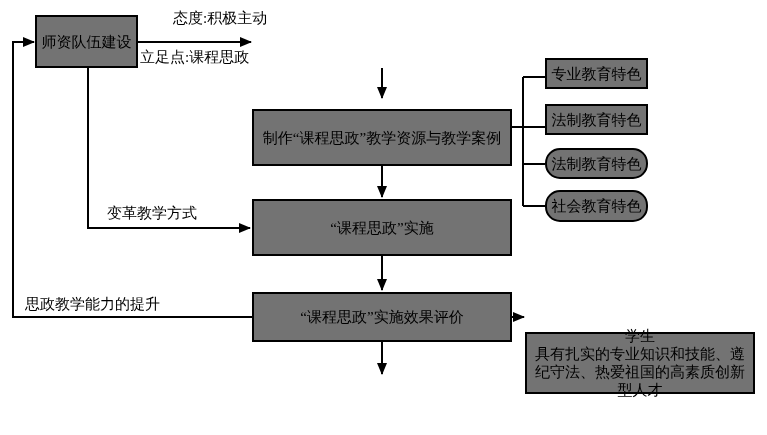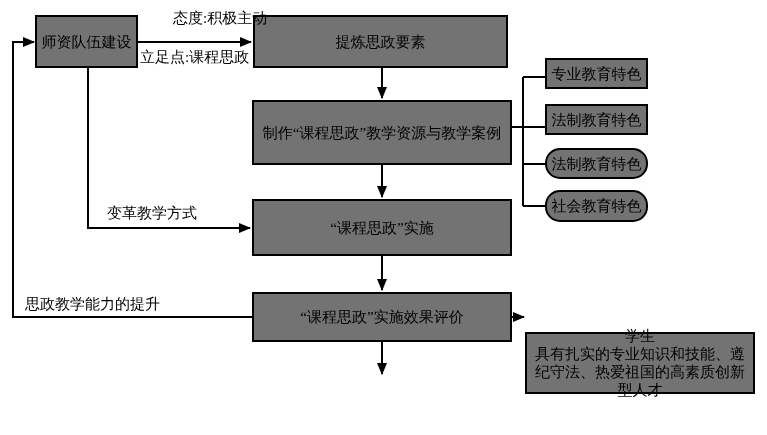--- a/index.html
+++ b/index.html
@@ -64,23 +64,22 @@
     <path d="M512,127 H523" fill="none" stroke="#000" stroke-width="2"></path>
     <path d="M523,77 V206" fill="none" stroke="#000" stroke-width="2"></path>
     <path d="M523,77 H545" fill="none" stroke="#000" stroke-width="2"></path>
     <path d="M523,127 H545" fill="none" stroke="#000" stroke-width="2"></path>
     <path d="M523,164 H545" fill="none" stroke="#000" stroke-width="2"></path>
     <path d="M523,206 H545" fill="none" stroke="#000" stroke-width="2"></path>
   </svg>
 
   <div class="box" style="left:35px; top:15px; width:103px; height:53px;">师资队伍建设</div>
 
-  <div class="box" style="left:253px; top:15px; width:255px; height:53px;">提炼思政要素</div>
 
-  <div class="box" style="left:252px; top:100px; width:260px; height:65px;">制作“课程思政”教学资源与教学案例</div>
+  <div class="box" style="left:252px; top:109px; width:260px; height:57px;">制作“课程思政”教学资源与教学案例</div>
 
   <div class="box" style="left:545px; top:58px; width:103px; height:31px;">专业教育特色</div>
 
   <div class="box" style="left:545px; top:104px; width:103px; height:31px;">法制教育特色</div>
 
   <div class="box" style="left:545px; top:148px; width:103px; height:31px;border-radius:15px;">法制教育特色</div>
 
   <div class="box" style="left:545px; top:190px; width:103px; height:32px;border-radius:15px;">社会教育特色</div>
 
   <div class="box" style="left:252px; top:199px; width:260px; height:57px;">“课程思政”实施</div>

